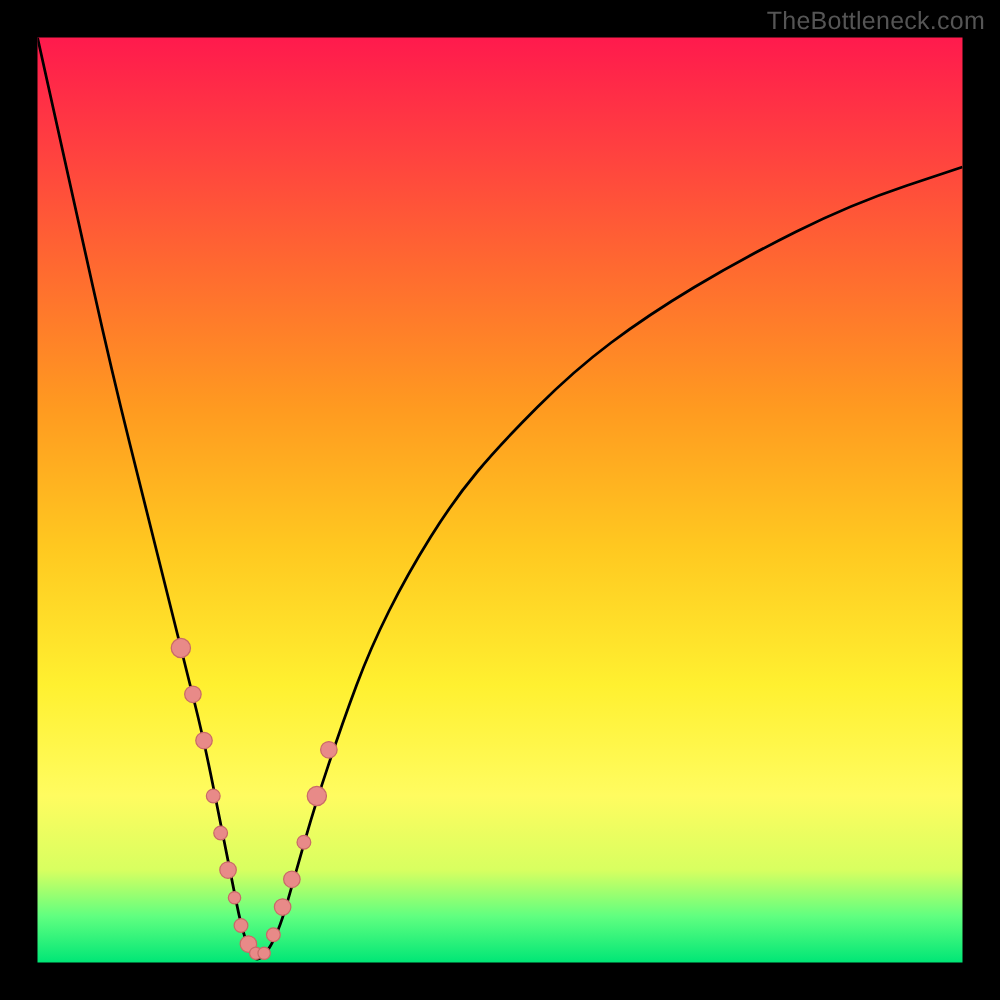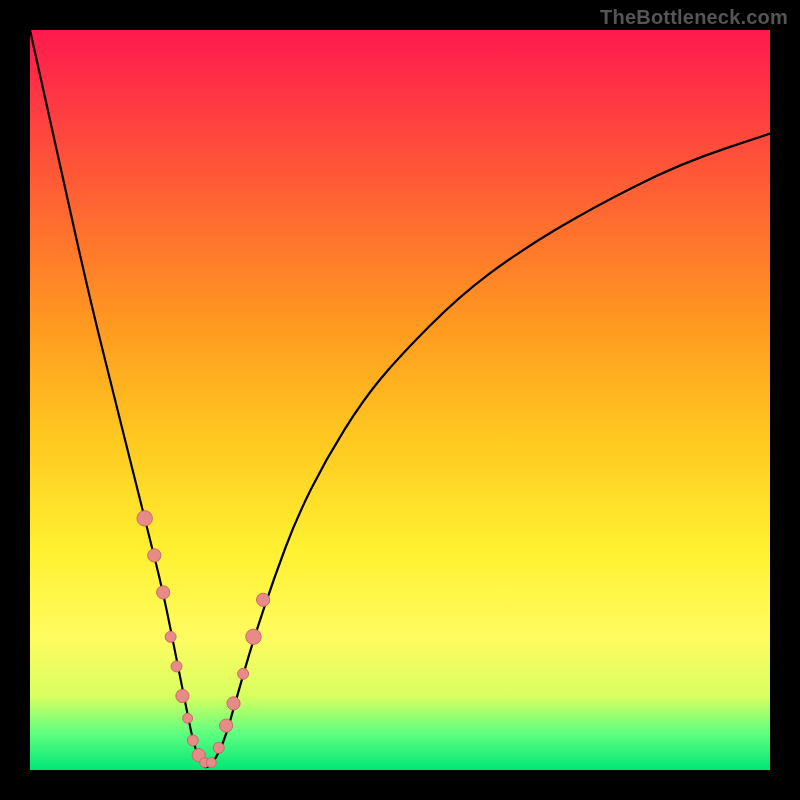--- a/index.html
+++ b/index.html
@@ -28,21 +28,21 @@
       #d8ff60 90%,
       #60ff80 95%,
       #00e676 100%);
     box-sizing: border-box;
   }
   .watermark {
     position: absolute;
     top: 6px;
     right: 12px;
     font-size: 20px;
-    font-weight: 700;
+    font-weight: 400;
     color: #555;
     letter-spacing: 0.2px;
     z-index: 10;
   }
   svg.overlay {
     position: absolute;
     left: 30px;
     top: 30px;
     width: 740px;
     height: 740px;

